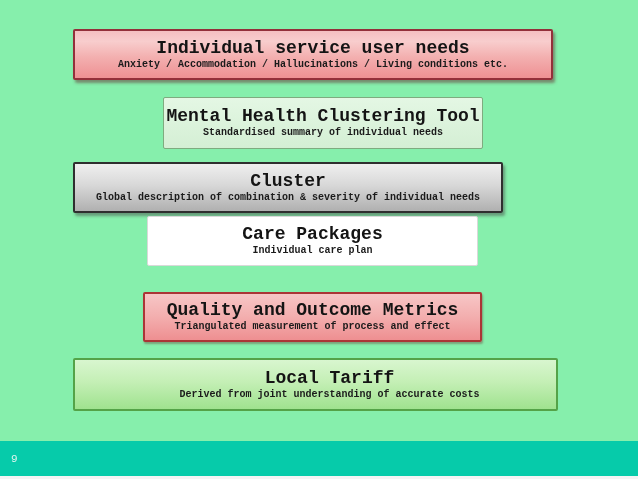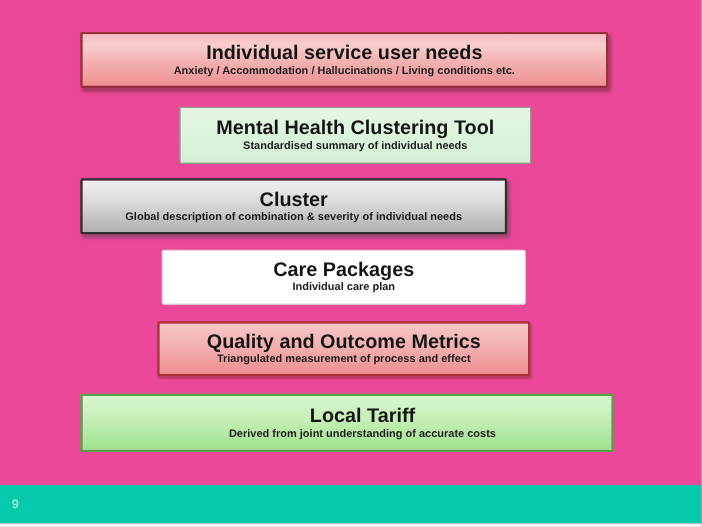--- a/index.html
+++ b/index.html
@@ -1,21 +1,21 @@
 <!DOCTYPE html>
 <html><head>
 <meta charset="utf-8">
 <style>
   html,body{margin:0;padding:0;background:#ffffff;}
   .stage{
     position:relative;
     width:638px;height:479px;
-    background:#ec4899;
+    background:#86efac;
     overflow:hidden;
-    font-family:Liberation Sans, sans-serif;
+    font-family:Liberation Mono, monospace;
   }
   .box{
     position:absolute;
     box-sizing:border-box;
     display:flex;
     flex-direction:column;
     align-items:center;
     justify-content:center;
     text-align:center;
     border-radius:2px;
@@ -60,22 +60,22 @@
     border:2px solid #ab3536;
     box-shadow:1px 2px 2px rgba(110,45,45,0.4);
   }
   .v-green{
     background:linear-gradient(180deg,#d8f6cf 0%,#c4efb5 45%,#9fe28f 100%);
     border:2px solid #54a348;
   }
   
   .b1{left:73px;  top:29px;  width:480px; height:51px;}
   .b2{left:163px; top:97px;  width:320px; height:52px;}
-  .b3{left:73px;  top:162px; width:388px; height:51px;}
-  .b4{left:147px; top:227px; width:331px; height:50px;}
+  .b3{left:73px;  top:162px; width:430px; height:51px;}
+  .b4{left:147px; top:216px; width:331px; height:50px;}
   .b5{left:143px; top:292px; width:339px; height:50px;}
   .b6{left:73px;  top:358px; width:485px; height:53px;padding-left:36px;}
   .footer-bar{
     position:absolute;
     left:0; top:441px;
     width:638px; height:35px;
     background:#06cbaa;
     display:flex;
     align-items:center;
   }

